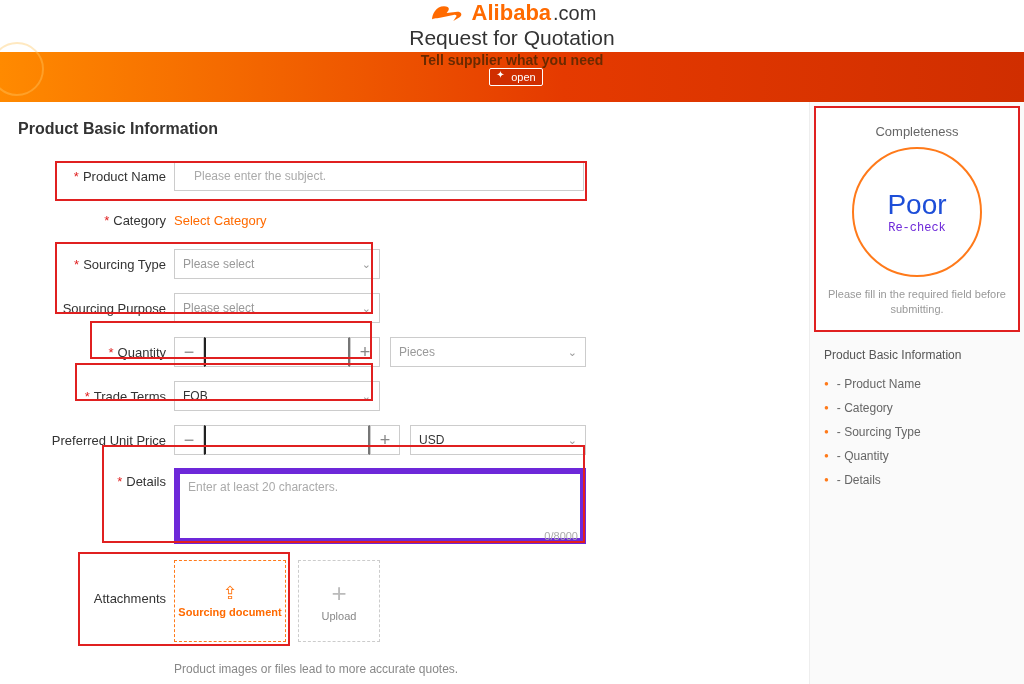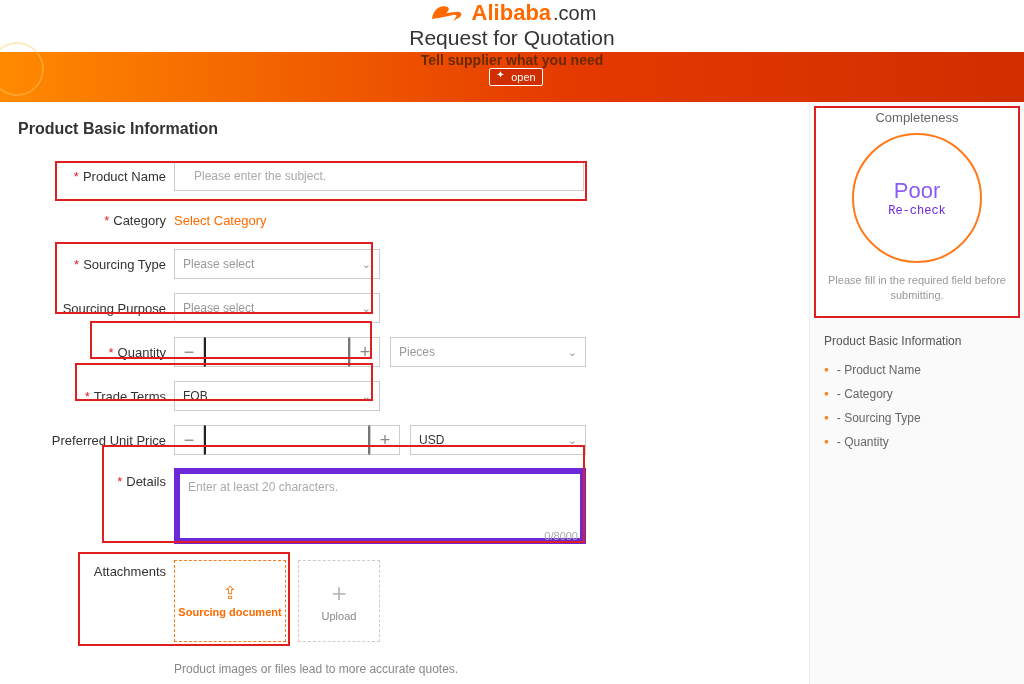--- a/index.html
+++ b/index.html
@@ -50,24 +50,24 @@
 .attach-row { display:flex; align-items:flex-start; }
 .attach-box { width:112px; height:82px; border:1px dashed #ff7a1a; display:flex; flex-direction:column; align-items:center; justify-content:center; cursor:pointer; margin-right:12px; }
 .attach-icon { color:#ff7a1a; font-size:18px; margin-bottom:2px; }
 .attach-box .cap { color:#ff6a00; font-size:11px; font-weight:bold; text-align:center; line-height:1.2; }
 .upload-box { width:82px; height:82px; border:1px dashed #ccc; display:flex; flex-direction:column; align-items:center; justify-content:center; cursor:pointer; }
 .upload-box .plus { color:#bbb; font-size:26px; line-height:1; }
 .upload-box .cap { color:#888; font-size:11px; margin-top:4px; }
 .attach-hint { font-size:12px; color:#888; margin-top:10px; margin-left:0; }
 
 .sidebar { width:215px; background:#fafafa; border-left:1px solid #eee; }
-.comp-card { border:2px solid #e02020; padding:2px 8px 12px; margin:4px; background:#fff; }
+.comp-card { border:2px solid #e02020; padding:16px 8px 12px; margin:4px; background:#fff; }
 .comp-title { text-align:center; font-size:13px; color:#666; margin-bottom:8px; }
 .ring { width:130px; height:130px; border:2px solid #ff7a1a; border-radius:50%; margin:0 auto 10px; display:flex; flex-direction:column; align-items:center; justify-content:center; }
-.ring .status { font-size:22px; color:#8b5cf6; }
+.ring .status { font-size:28px; color:#1d4ed8; }
 .ring .recheck { font-size:12px; color:#6d28d9; cursor:pointer;font-family:Liberation Mono, monospace; }
 .comp-hint { font-size:11px; color:#999; text-align:center; line-height:1.4; padding:0 4px; }
 
 .side-section { padding:12px 14px; }
 .side-section h4 { font-size:12px; color:#555; font-weight:normal; margin-bottom:10px; }
 .side-list { list-style:none; }
 .side-list li { font-size:12px; color:#666; padding:5px 0; display:flex; align-items:center; }
 .side-list li::before { content:"●"; color:#ff7a1a; font-size:8px; margin-right:8px; }
 
 .rb-pn { position:absolute; border:2px solid #e02020; left:55px; top:161px; width:532px; height:40px; pointer-events:none; }
@@ -183,21 +183,21 @@
       <div class="label-col" style="padding-top:6px;"><span class="req">*</span><span>Details</span></div>
       <div class="field-col">
         <div class="textarea-wrap">
           <textarea class="textarea" placeholder="Enter at least 20 characters." style=""></textarea>
           <div class="counter">0/8000</div>
         </div>
       </div>
     </div>
 
     <div class="form-row top">
-      <div class="label-col" style="padding-top:4px;"><span>Attachments</span></div>
+      <div class="label-col" style="padding-top:4px;margin-top:27px;"><span>Attachments</span></div>
       <div class="field-col" style="flex-direction:column; align-items:flex-start;">
         <div class="attach-row">
           <div class="attach-box">
             <div class="attach-icon">⇪</div>
             <div class="cap">Sourcing document</div>
           </div>
           <div class="upload-box">
             <div class="plus">+</div>
             <div class="cap">Upload</div>
           </div>
@@ -217,20 +217,21 @@
       </div>
       <div class="comp-hint">Please fill in the required field before submitting.</div>
     </div>
     <div class="side-section">
       <h4>Product Basic Information</h4>
       <ul class="side-list">
         <li>- Product Name</li>
         <li>- Category</li>
         <li>- Sourcing Type</li>
         <li>- Quantity</li>
+        <li>- Details</li>
       </ul>
     </div>
   </div>
 </div>
 
 <div class="rb-pn"></div>
 <div class="rb-st"></div>
 <div class="rb-qt"></div>
 <div class="rb-tt"></div>
 <div class="rb-dt"></div>

